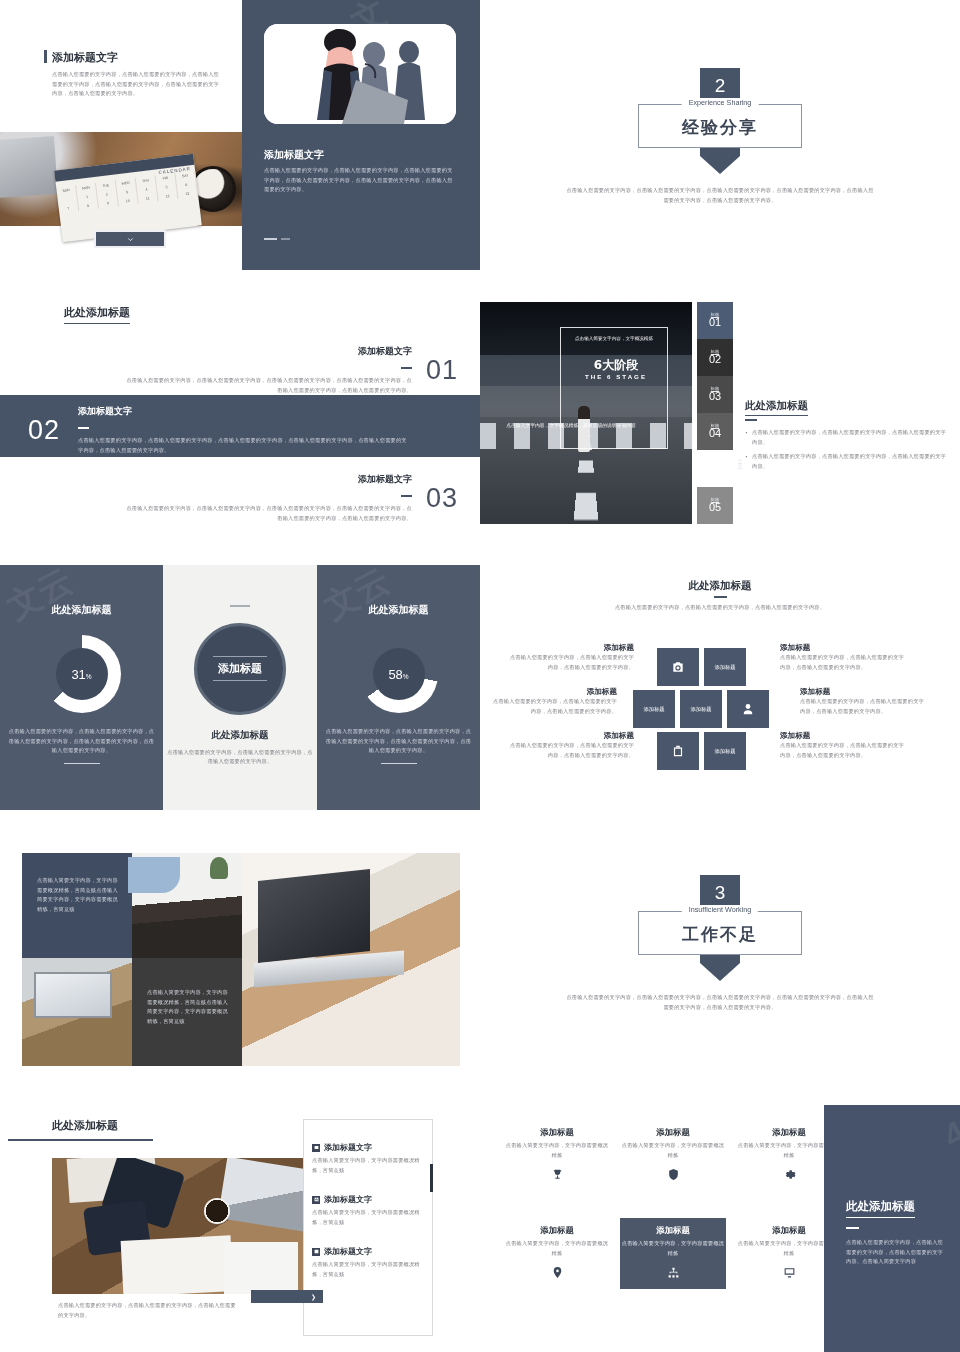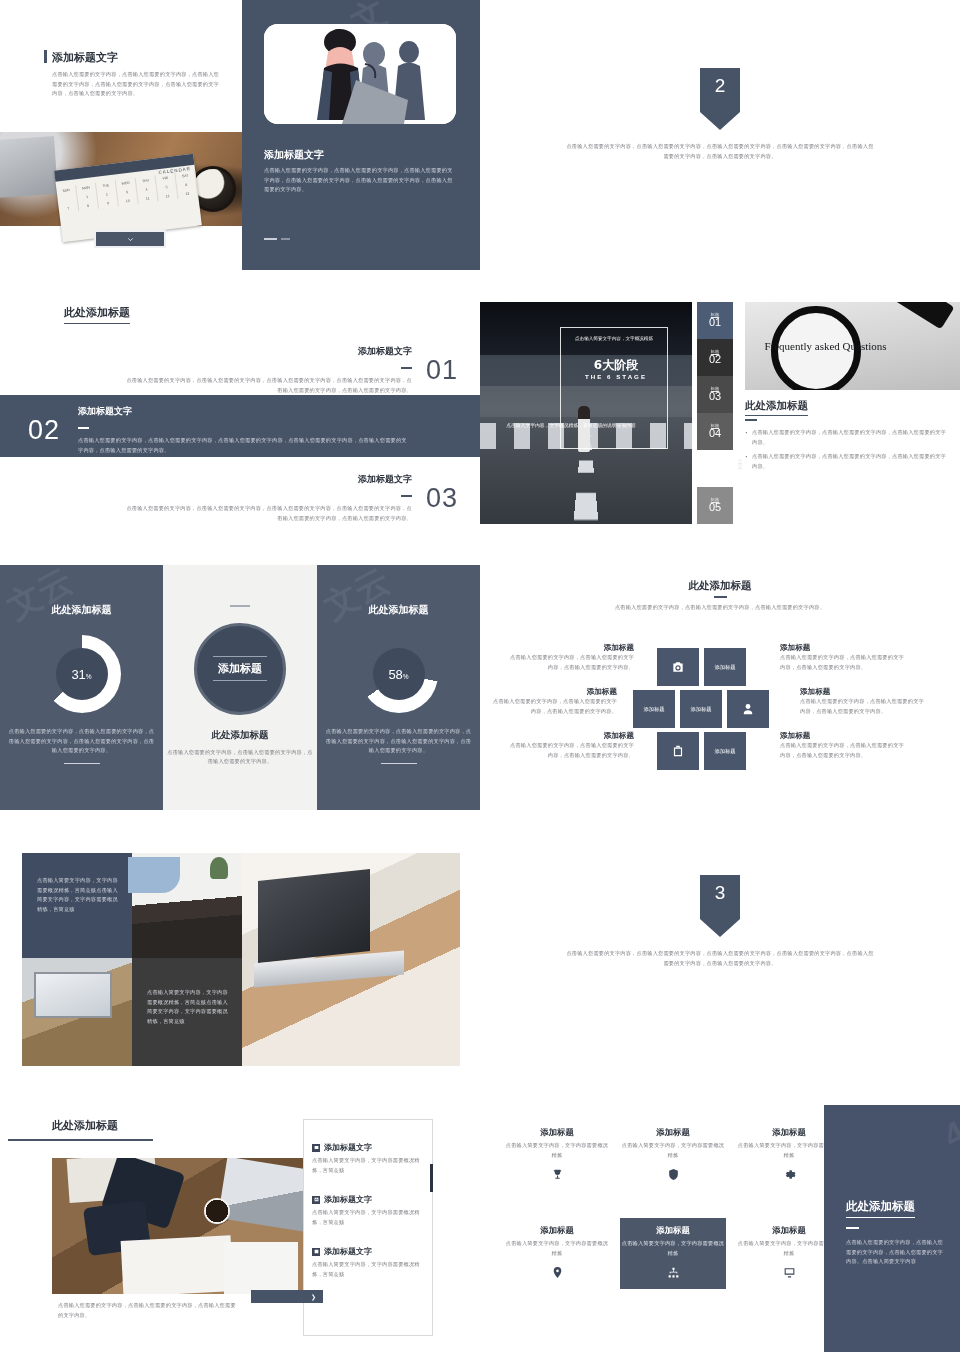--- a/index.html
+++ b/index.html
@@ -336,20 +336,24 @@
       <div class="s1-dashes">
           <i class="a"></i>
           <i class="b"></i>
         </div>
     </div>
   </div>
 
   <div class="slide" id="s2">
     <div class="divider-wrap" style="top:68px;">
       <div class="dv-num">2</div>
+      <div class="dv-box">
+        <span class="dv-en">Experience Sharing</span>
+        <span class="dv-cn zh">经验分享</span>
+      </div>
       <div class="dv-arrow-stem"></div>
       <div class="dv-arrow"></div>
       <div class="dv-foot body-txt zh">点击输入您需要的文字内容，点击输入您需要的文字内容，点击输入您需要的文字内容，点击输入您需要的文字内容，点击输入您需要的文字内容，点击输入您需要的文字内容。</div>
     </div>
   </div>
 
   <div class="slide" id="s3">
     <div class="s3-title zh">此处添加标题</div>
     <div class="band"></div>
 
@@ -413,25 +417,20 @@
       <div class="cell" style="background:#737373;margin-left:43px;">
         <span class="lbl zh">标题</span>
         <span class="no">05</span>
       </div>
       <div class="cell" style="background:#8b8b8b;">
         <span class="lbl zh">标题</span>
         <span class="no">05</span>
       </div>
     </div>
 
-    <div class="faq">
-      <div class="handle"></div>
-      <div class="glass"></div>
-      <div class="ftxt">Frequently asked Questions</div>
-    </div>
     <div class="faq-h zh">此处添加标题</div>
     <div class="faq-dash"></div>
     <ul class="faq-list body-txt zh">
       <li>点击输入您需要的文字内容，点击输入您需要的文字内容，点击输入您需要的文字内容。</li>
       <li>点击输入您需要的文字内容，点击输入您需要的文字内容，点击输入您需要的文字内容。</li>
     </ul>
   </div>
 
   <div class="slide" id="s5">
     <div class="col dk" style="left:0; width:163px;">
@@ -548,20 +547,24 @@
     </div>
     <div class="p-big">
         <div class="lid"></div>
         <div class="base"></div>
       </div>
   </div>
 
   <div class="slide" id="s8">
     <div class="divider-wrap" style="top:40px;">
       <div class="dv-num">3</div>
+      <div class="dv-box">
+        <span class="dv-en">Insufficient Working</span>
+        <span class="dv-cn zh">工作不足</span>
+      </div>
       <div class="dv-arrow-stem"></div>
       <div class="dv-arrow"></div>
       <div class="dv-foot body-txt zh">点击输入您需要的文字内容，点击输入您需要的文字内容，点击输入您需要的文字内容，点击输入您需要的文字内容，点击输入您需要的文字内容，点击输入您需要的文字内容。</div>
     </div>
   </div>
 
   <div class="slide" id="s9">
     <div class="h zh">此处添加标题</div>
     <div class="h-rule"></div>
     <div class="photo">

